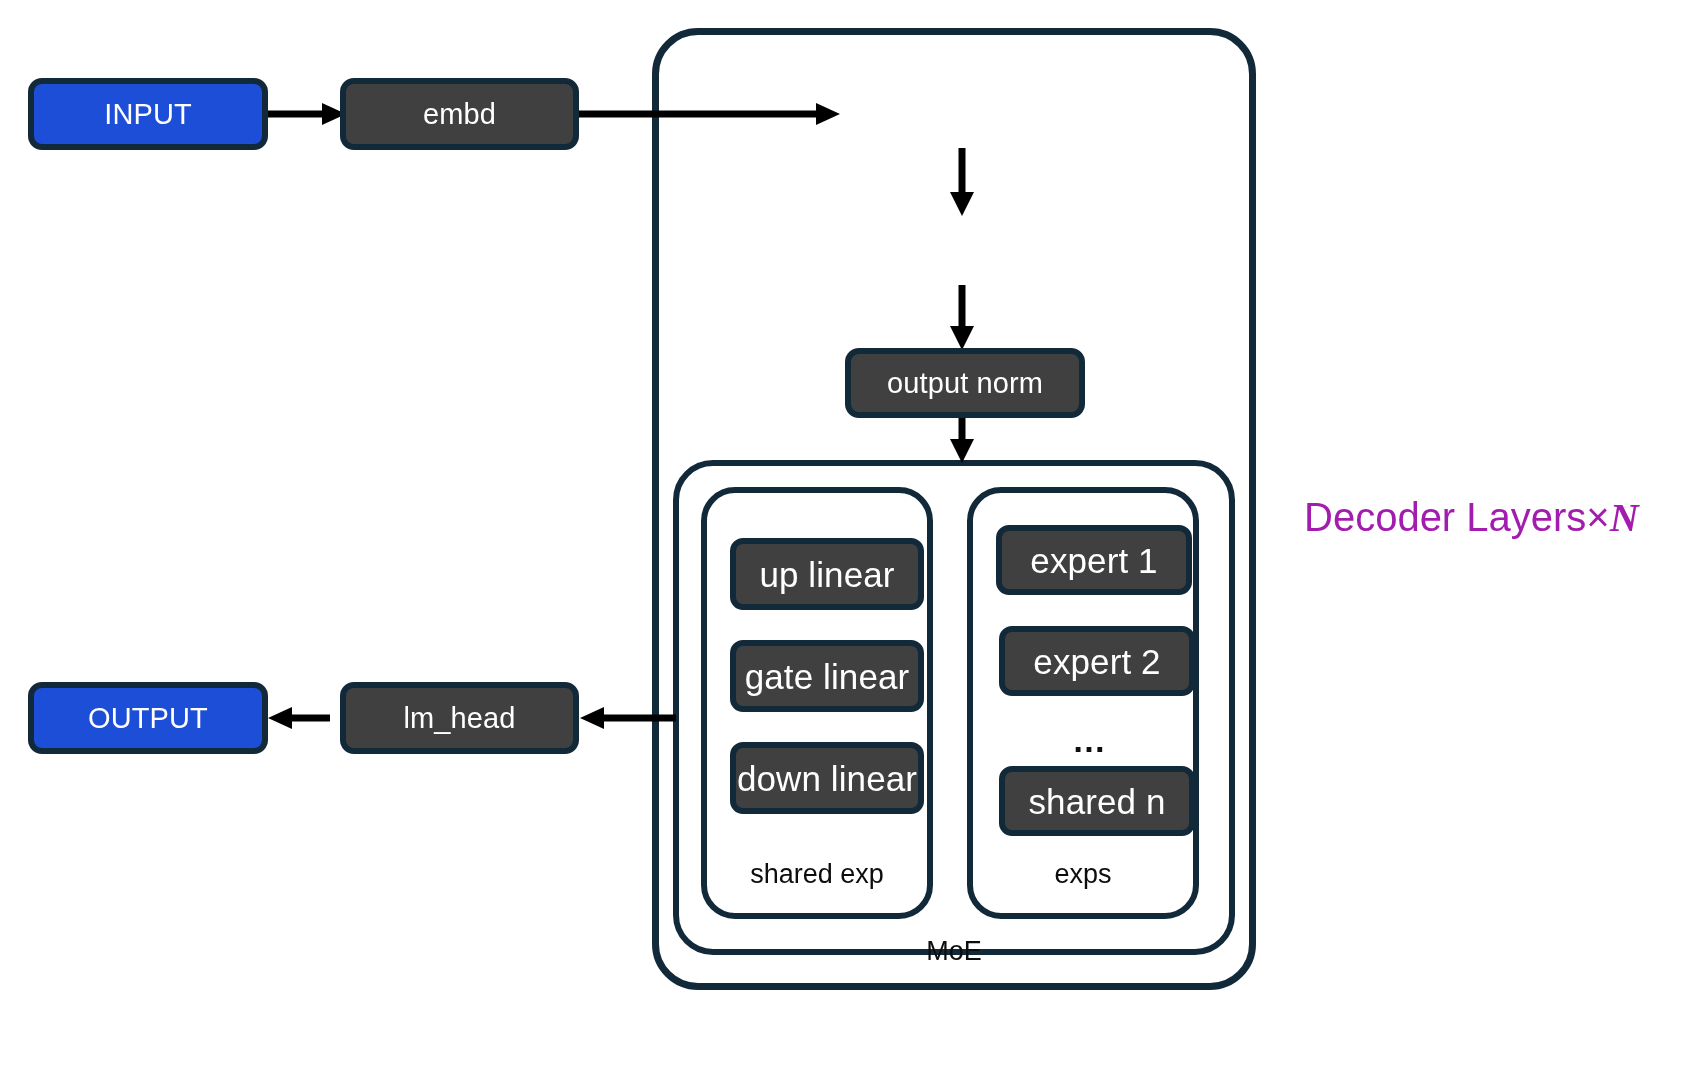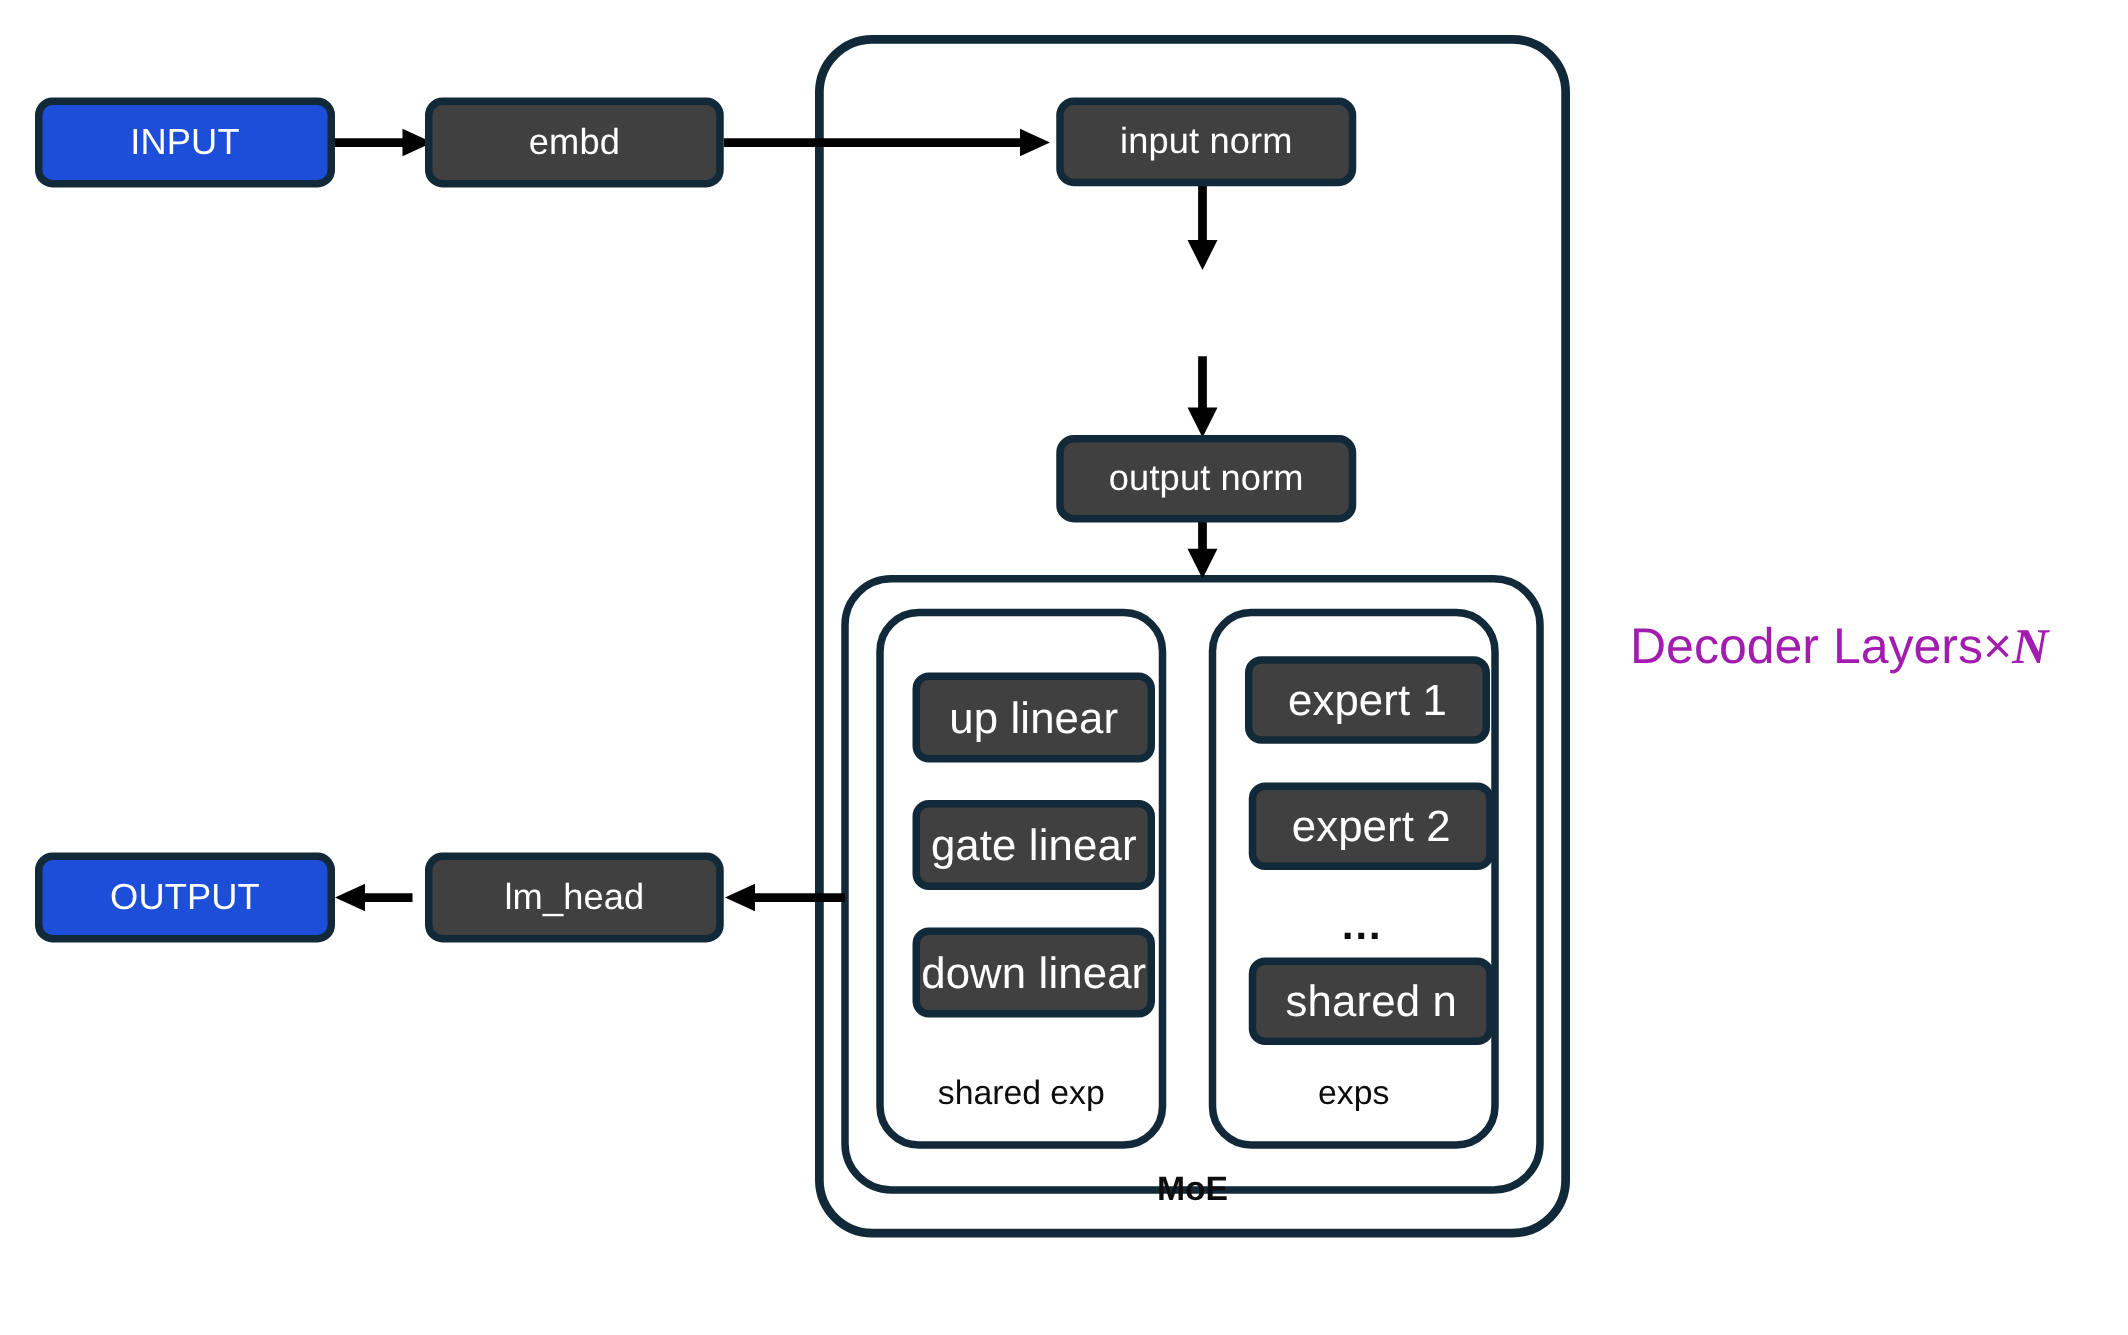--- a/index.html
+++ b/index.html
@@ -155,21 +155,20 @@
     <g>
       <line class="edge" x1="330" y1="718" x2="288" y2="718"></line>
       <polygon class="arrowhead" points="268,718 292,707 292,729"></polygon>
     </g>
   </svg>
 
   <div class="node blue" style="left:28px; top:78px; width:240px; height:72px;">INPUT</div>
 
   <div class="node salmon" style="left:340px; top:78px; width:239px; height:72px;">embd</div>
 
-  <div class="node salmon" style="left:845px; top:78px; width:240px; height:71px;">input norm</div>
 
 
   <div class="node salmon" style="left:845px; top:348px; width:240px; height:70px;">output norm</div>
 
   <div class="node blue" style="left:28px; top:682px; width:240px; height:72px;">OUTPUT</div>
 
   <div class="node salmon" style="left:340px; top:682px; width:239px; height:72px;">lm_head</div>
 
   <div class="node salmon inner" style="left:730px; top:538px; width:194px; height:72px;">up linear</div>
 
@@ -182,19 +181,19 @@
   <div class="node salmon inner" style="left:999px; top:626px; width:196px; height:70px;">expert 2</div>
 
   <div class="ellipsis" style="left:1072px; top:723px;">…</div>
 
   <div class="node salmon inner" style="left:999px; top:766px; width:196px; height:70px;">shared n</div>
 
   <div class="caption" style="left:701px; top:861px; width:232px;">shared exp</div>
 
   <div class="caption" style="left:967px; top:861px; width:232px;">exps</div>
 
-  <div class="caption" style="left:673px; top:938px; width:562px;font-weight:bold;">MoE</div>
+  <div class="caption" style="left:673px; top:938px; width:562px;">MoE</div>
 
   <div class="side-label" style="left:1304px; top:497px;">
     <span>Decoder Layers×</span><span class="nvar">N</span>
   </div>
 
 </div>
 
 </body></html>

